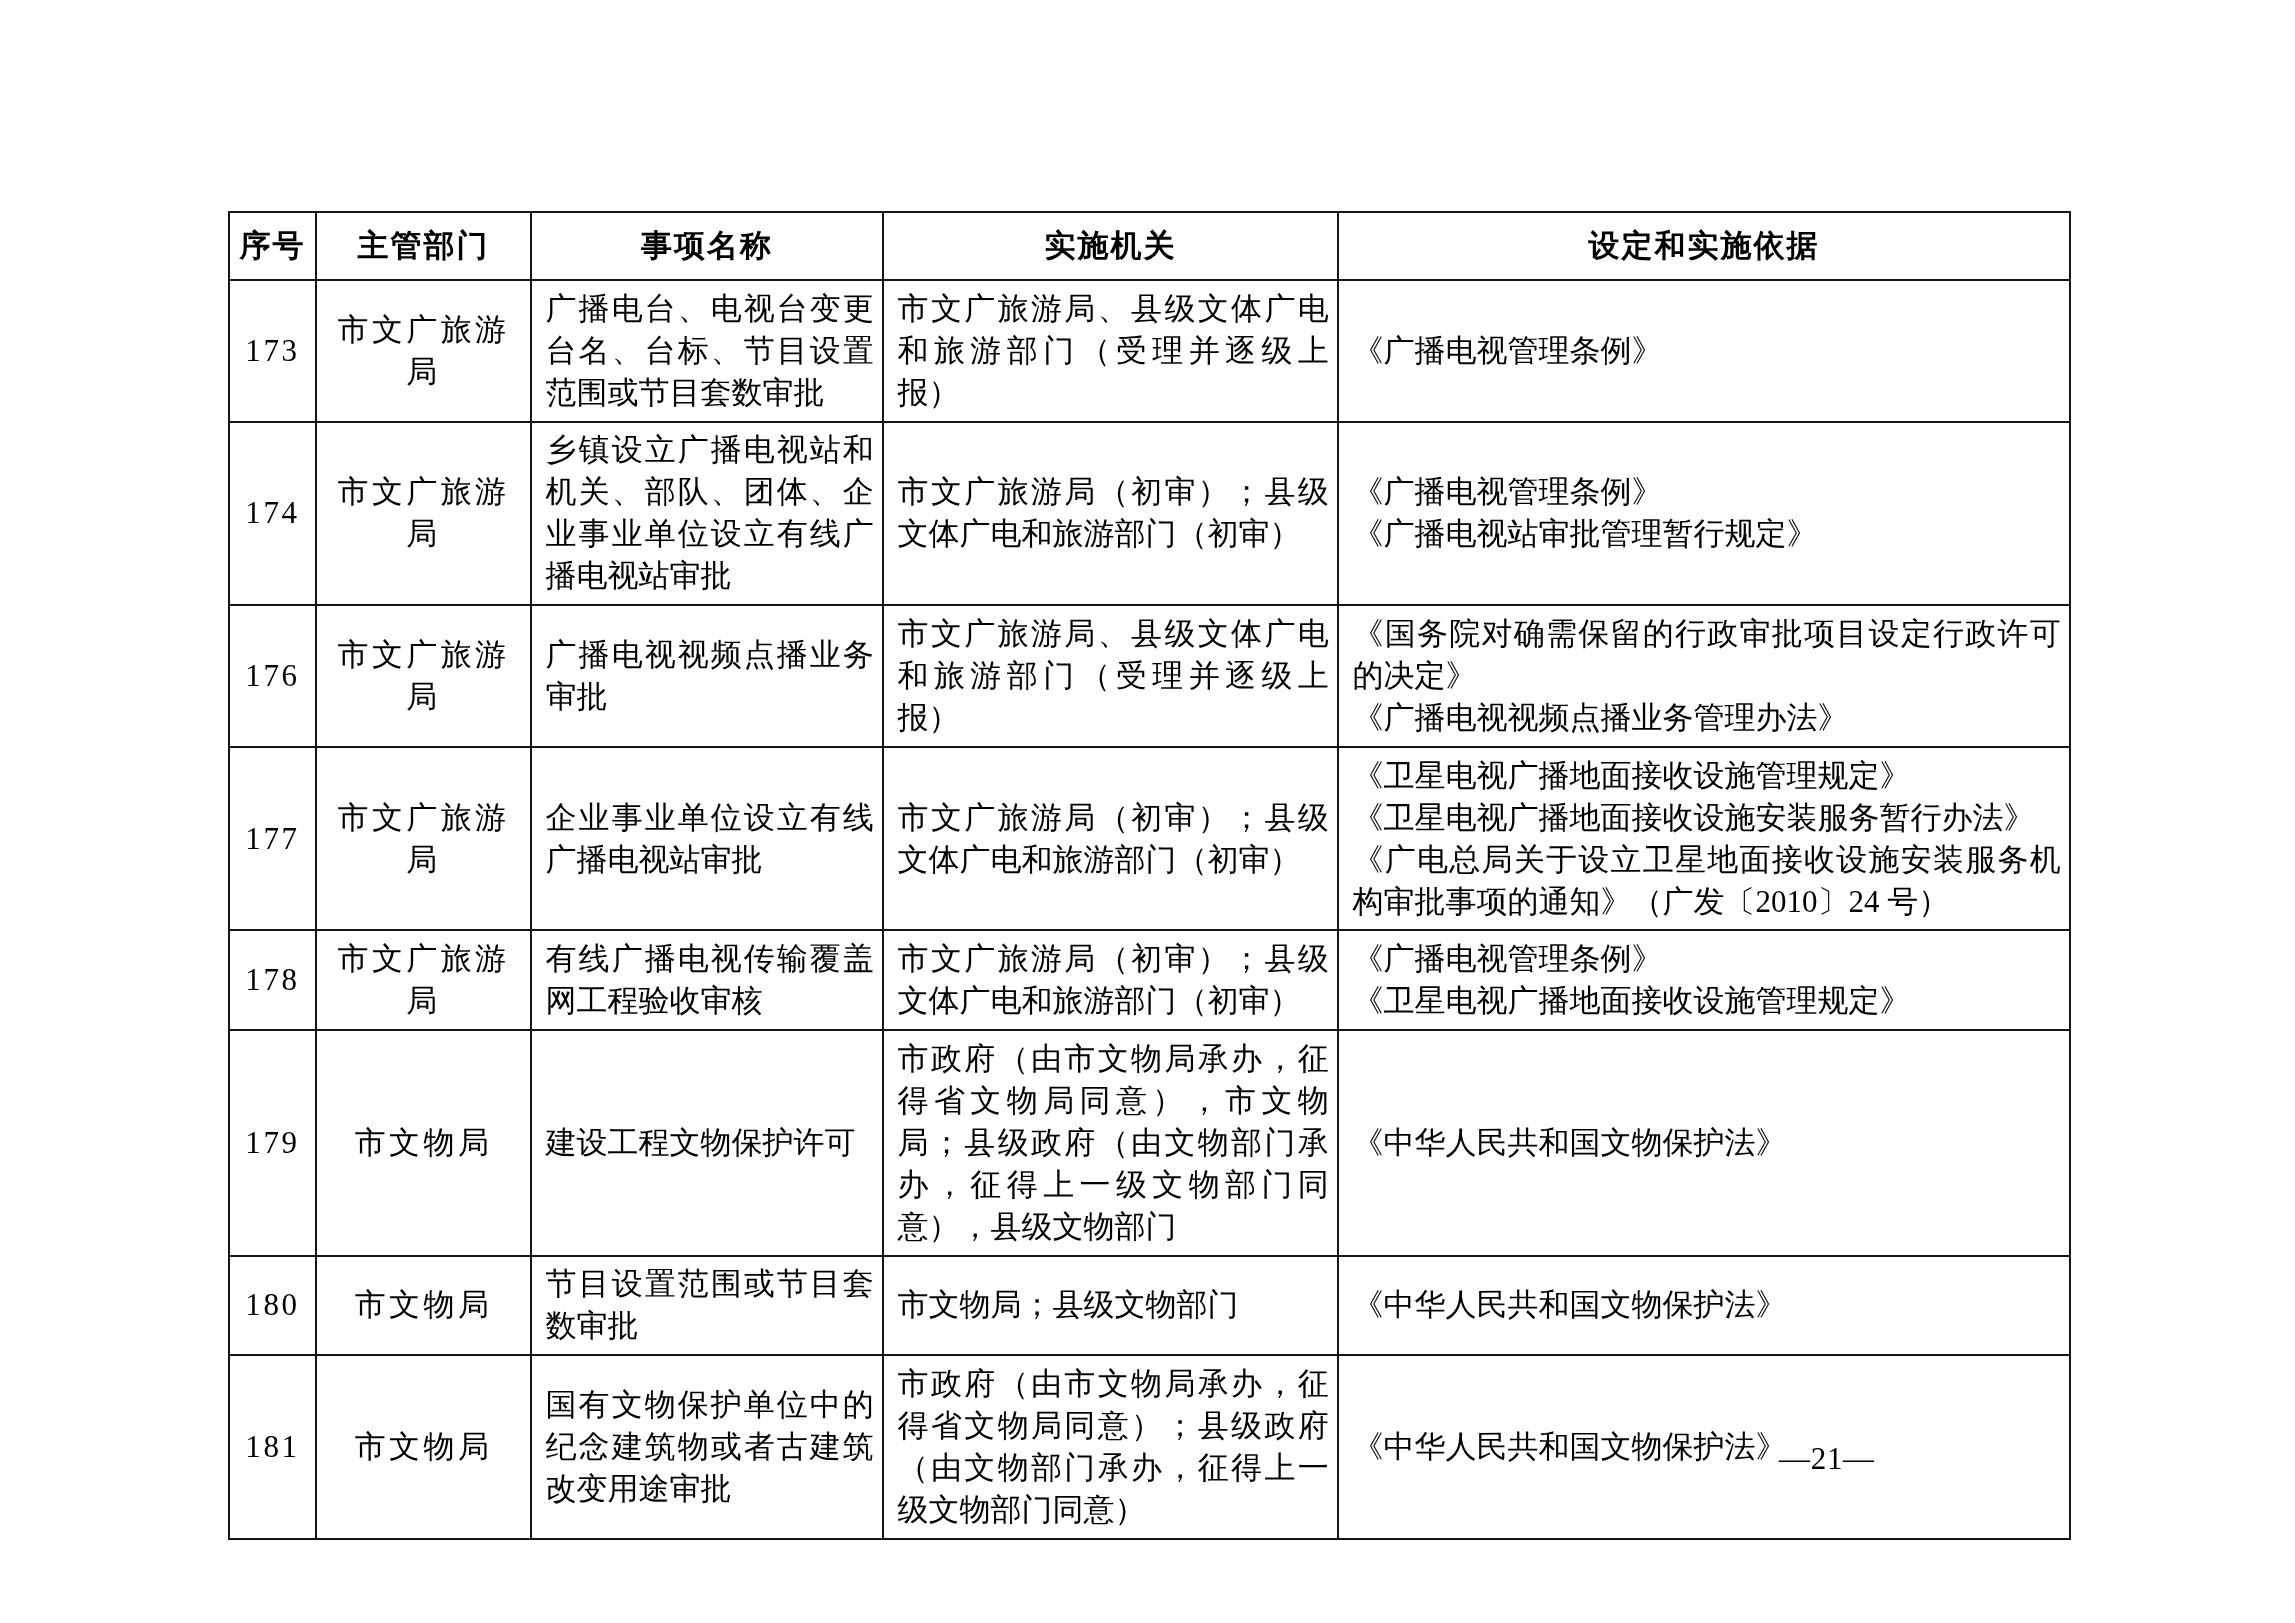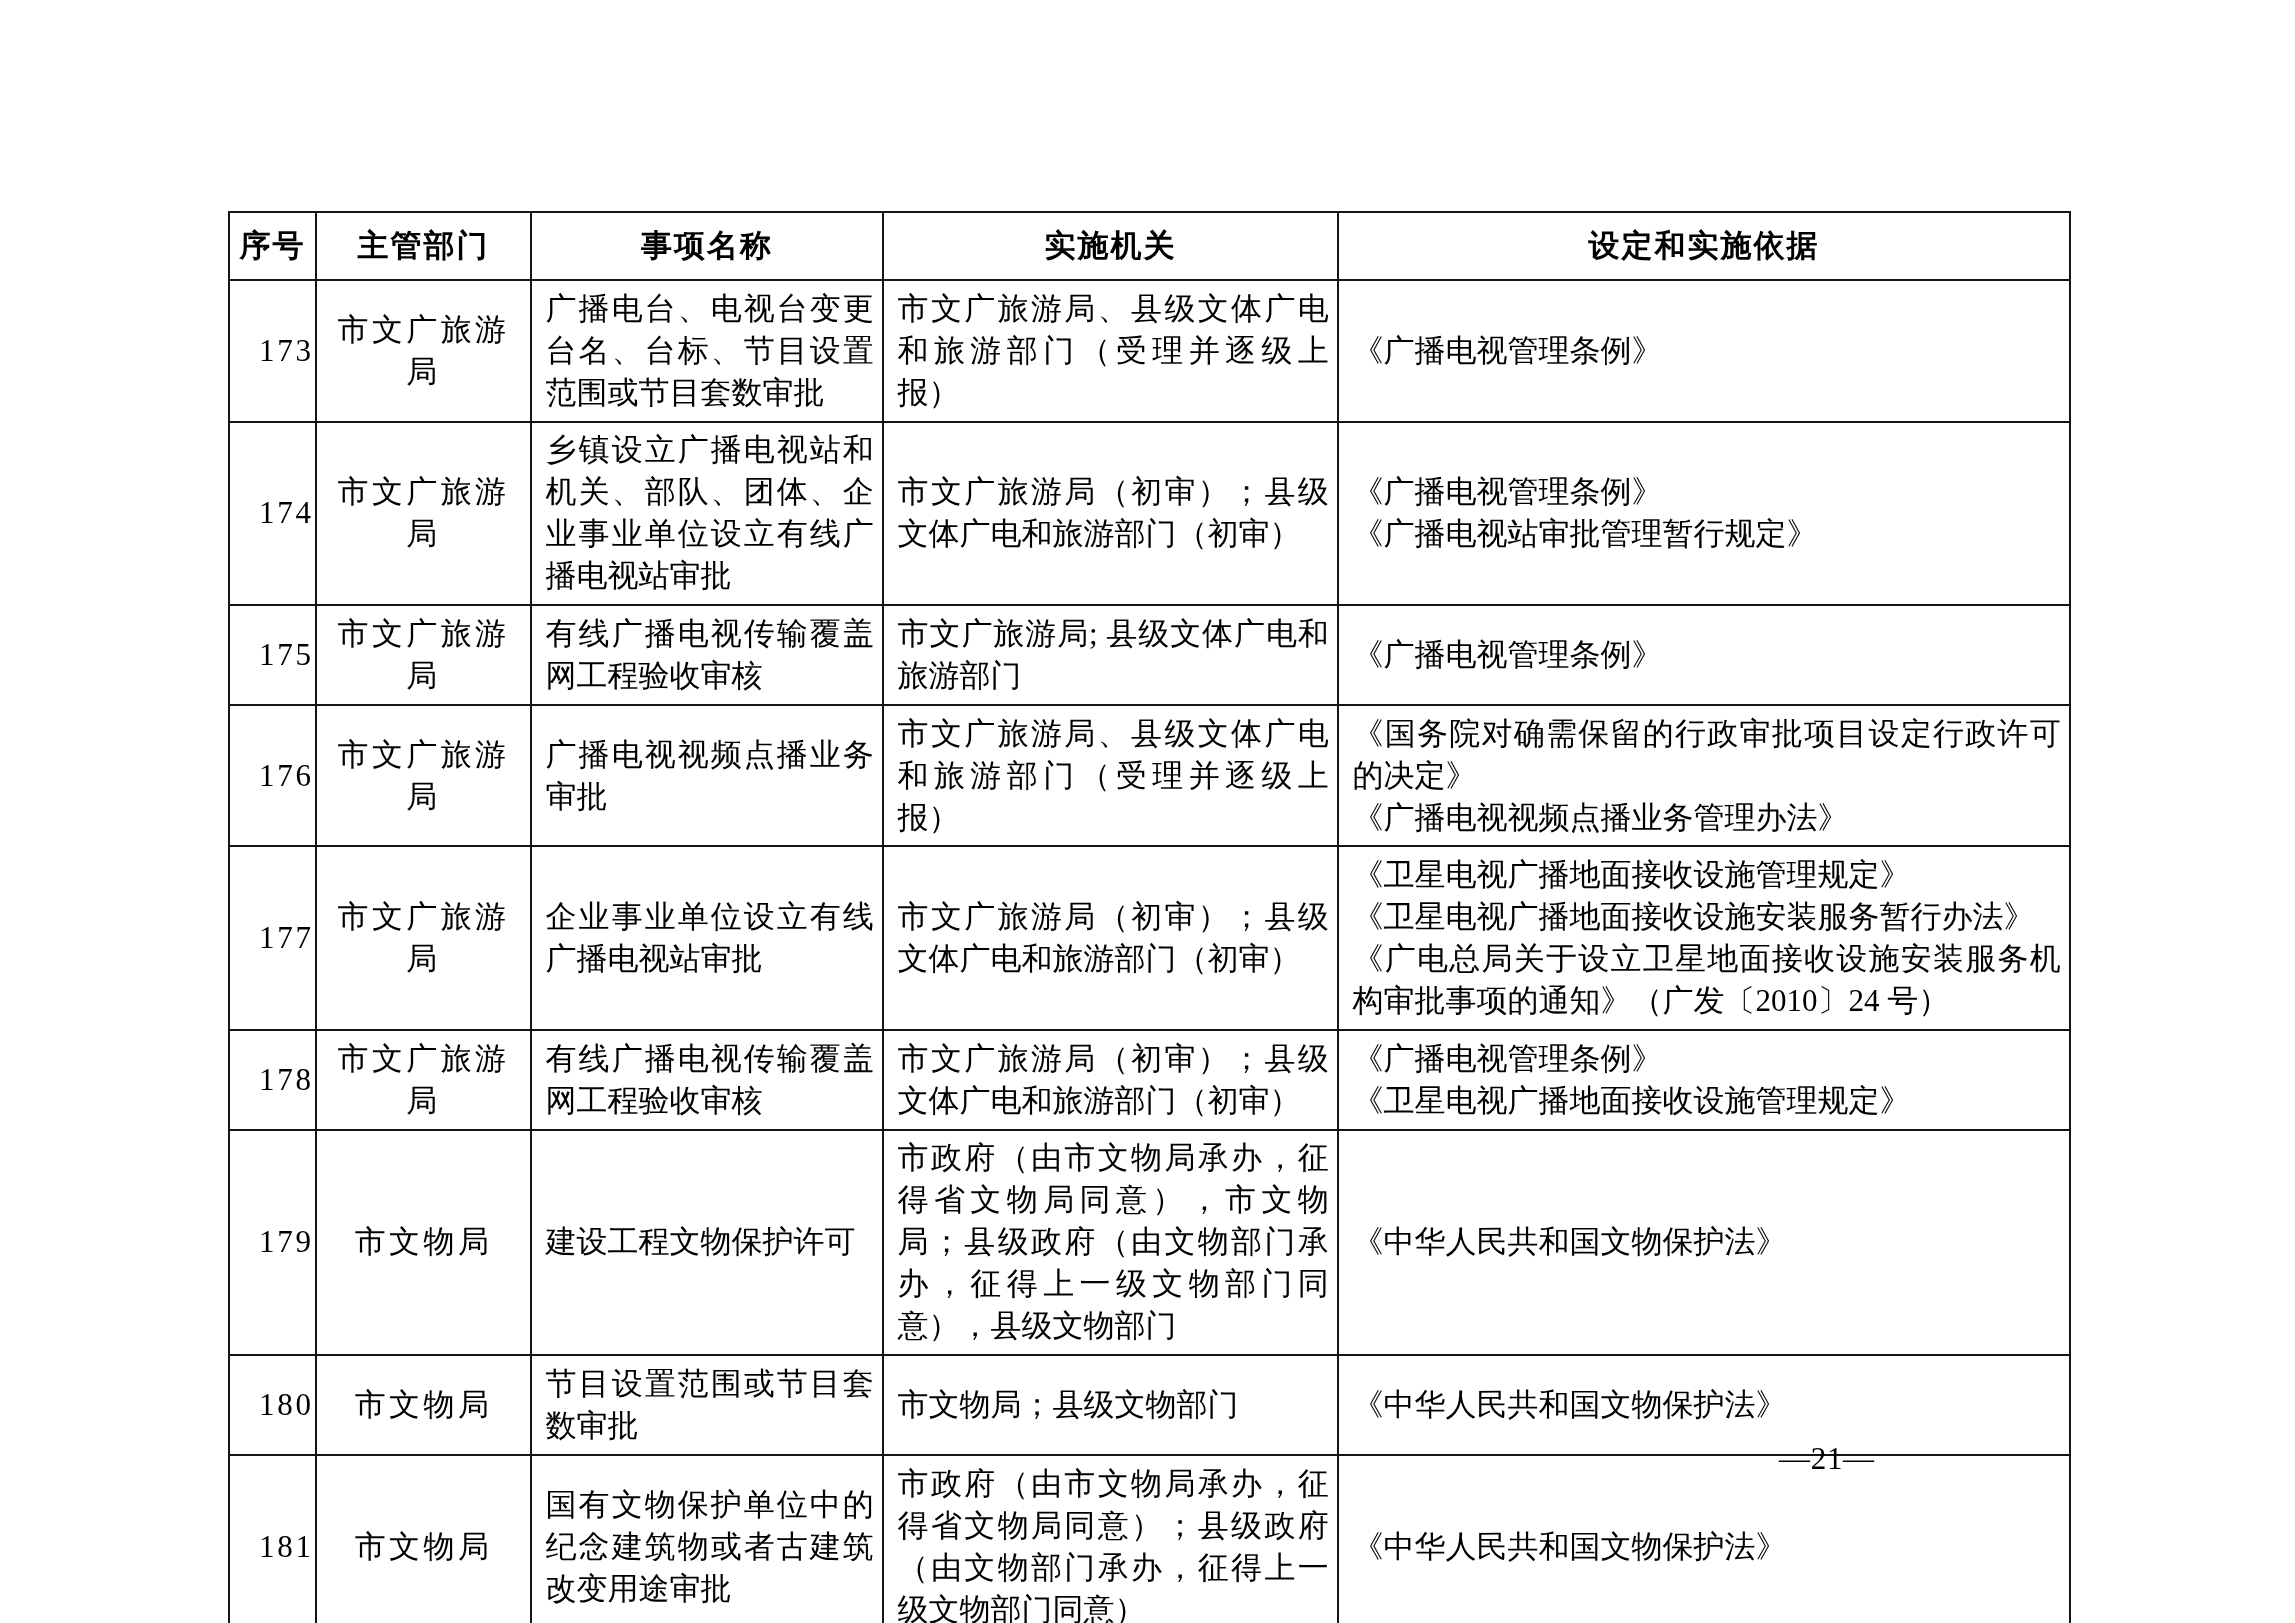--- a/index.html
+++ b/index.html
@@ -33,21 +33,21 @@
   }
   .doc-table th{
     font-weight:bold;
     text-align:center;
     letter-spacing:2px;
     padding:6.8px 4.1px;
     height:68px;
     margin-top:36px;
   }
   td.c-no{
-    text-align:right;
+    text-align:center;
     letter-spacing:2.7px;
     padding:6.8px 1.4px;
   }
   td.c-dept{
     text-align:center;
     letter-spacing:3.4px;
     padding:6.8px 4.1px;
   }
   td.c-item,td.c-agency,td.c-basis{
     text-align:justify;
@@ -101,27 +101,20 @@
       <td class="c-basis">《广播电视管理条例》</td>
     </tr>
     <tr class="row-174">
       <td class="c-no">174</td>
       <td class="c-dept">市文广旅游局</td>
       <td class="c-item">乡镇设立广播电视站和机关、部队、团体、企业事业单位设立有线广播电视站审批</td>
       <td class="c-agency">市文广旅游局（初审）；县级文体广电和旅游部门（初审）</td>
       <td class="c-basis">《广播电视管理条例》
 《广播电视站审批管理暂行规定》</td>
     </tr>
-    <tr class="row-175">
-      <td class="c-no">175</td>
-      <td class="c-dept">市文广旅游局</td>
-      <td class="c-item">有线广播电视传输覆盖网工程验收审核</td>
-      <td class="c-agency">市文广旅游局; 县级文体广电和旅游部门</td>
-      <td class="c-basis">《广播电视管理条例》</td>
-    </tr>
     <tr class="row-176">
       <td class="c-no">176</td>
       <td class="c-dept">市文广旅游局</td>
       <td class="c-item">广播电视视频点播业务审批</td>
       <td class="c-agency">市文广旅游局、县级文体广电和旅游部门（受理并逐级上报）</td>
       <td class="c-basis">《国务院对确需保留的行政审批项目设定行政许可的决定》
 《广播电视视频点播业务管理办法》</td>
     </tr>
     <tr class="row-177">
       <td class="c-no">177</td>

